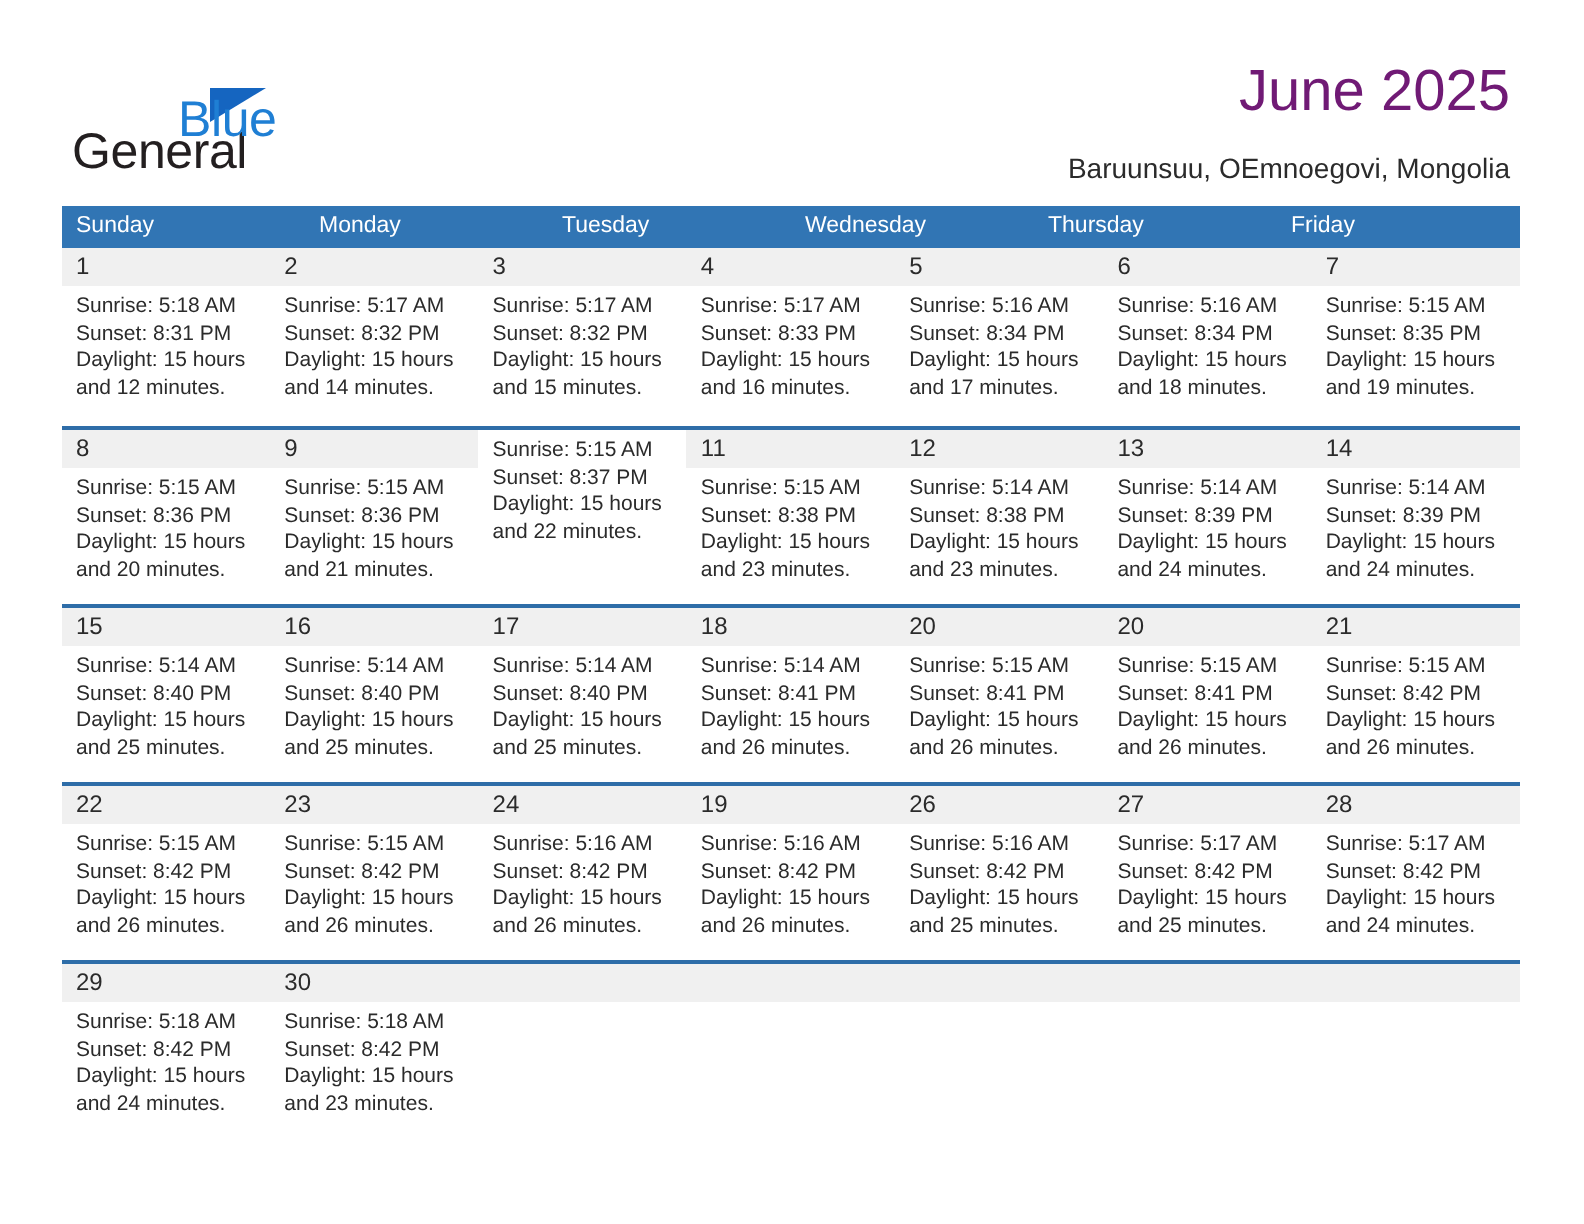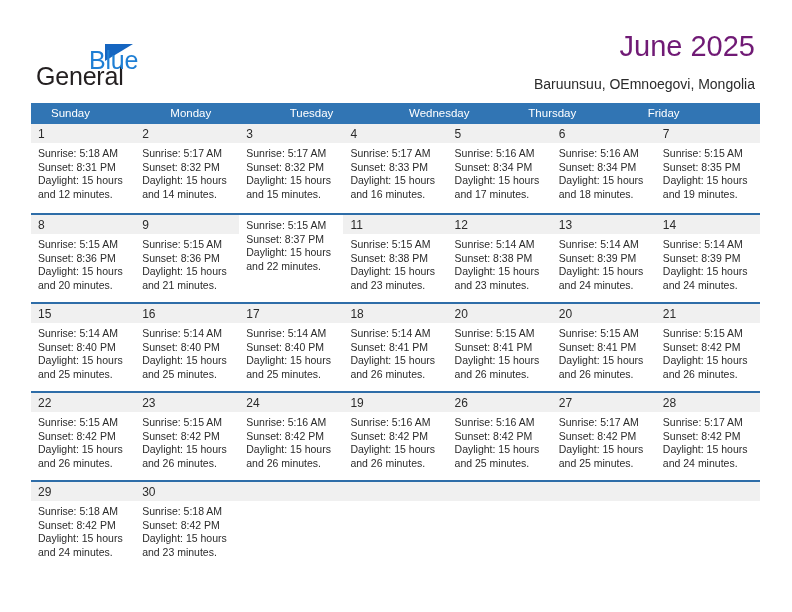--- a/index.html
+++ b/index.html
@@ -88,21 +88,20 @@
   .calendar {
     position: absolute;
     left: 31px;
     top: 103px;
     width: 729px;
   }
   .dayheader-row {
     display: flex;
     background: #3175b4;
     height: 21px;
-    padding-left: 13px;
   }
   .dayheader {
     flex: 1 1 0;
     color: #ffffff;
     font-size: 11.5px;
     line-height: 21px;
     padding-left: 7px;
     box-sizing: border-box;
     white-space: nowrap;
     overflow: hidden;

